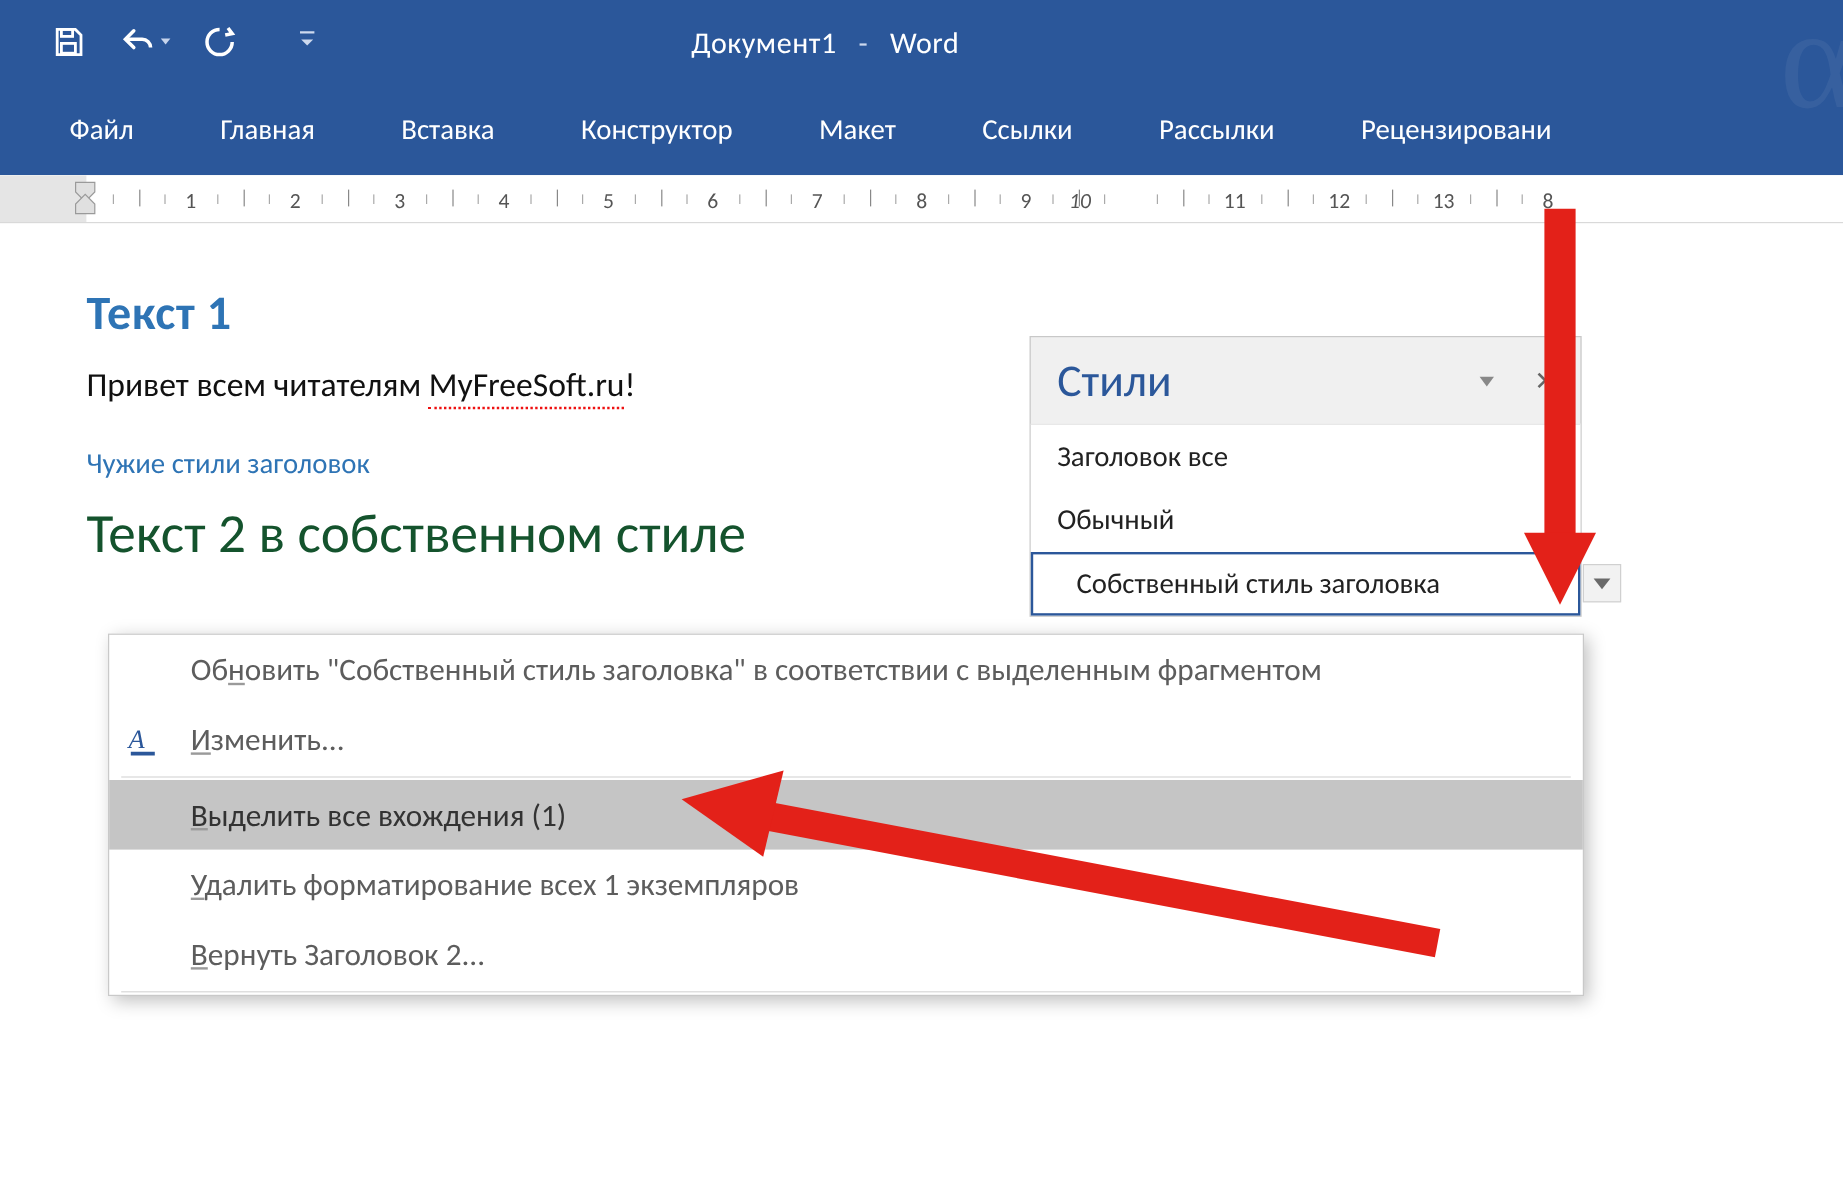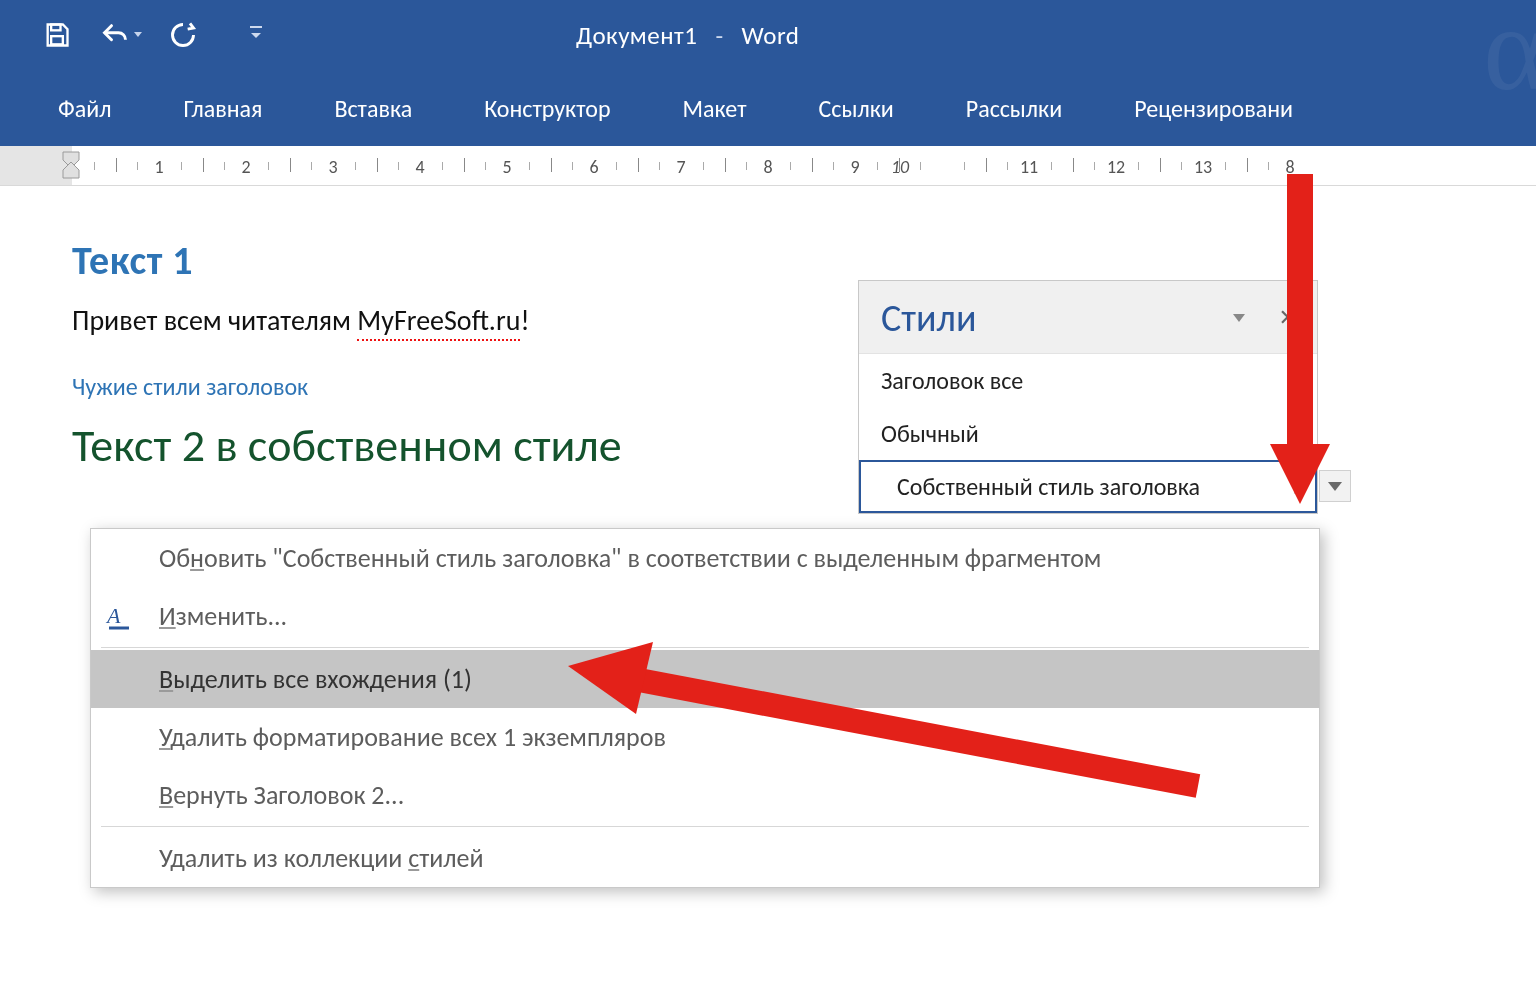--- a/index.html
+++ b/index.html
@@ -343,23 +343,20 @@
   <div class="ctx-item highlight dark">
     <span><span class="ul">В</span>ыделить все вхождения (1)</span>
   </div>
   <div class="ctx-item">
     <span><span class="ul">У</span>далить форматирование всех 1 экземпляров</span>
   </div>
   <div class="ctx-item">
     <span><span class="ul">В</span>ернуть Заголовок 2...</span>
   </div>
   <div class="ctx-sep"></div>
-  <div class="ctx-item">
-    <span>Удалить из коллекции <span class="ul">с</span>тилей</span>
-  </div>
 </div>
 
 <svg class="arrow1" viewBox="0 0 200 360">
   <defs>
       <marker id="ah1" markerWidth="14" markerHeight="14" refX="6" refY="6" orient="auto">
         <polygon points="0,0 12,6 0,12" fill="#e32119"></polygon>
       </marker>
     </defs>
   <path d="M170 10 L170 300" stroke="#e32119" stroke-width="26" fill="none"></path>
   <polygon points="140,280 200,280 170,340" fill="#e32119"></polygon>

